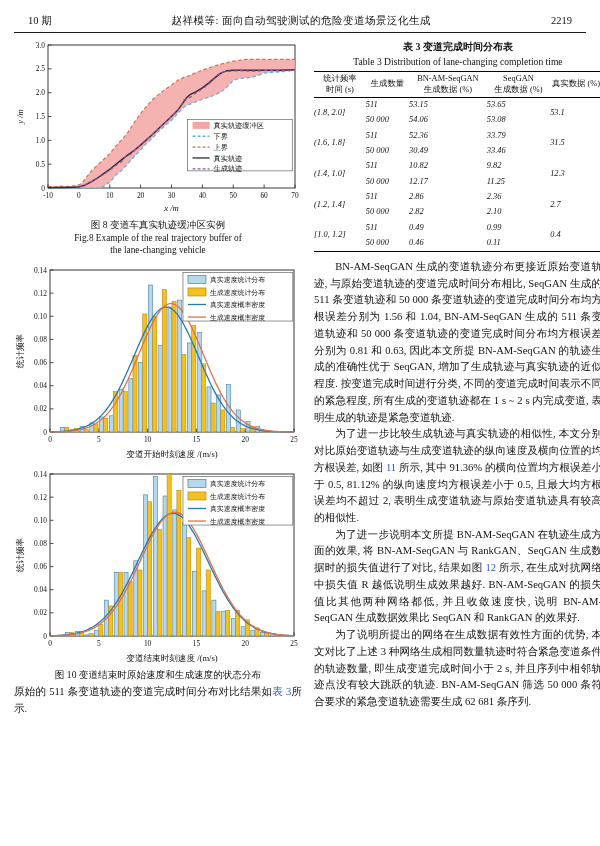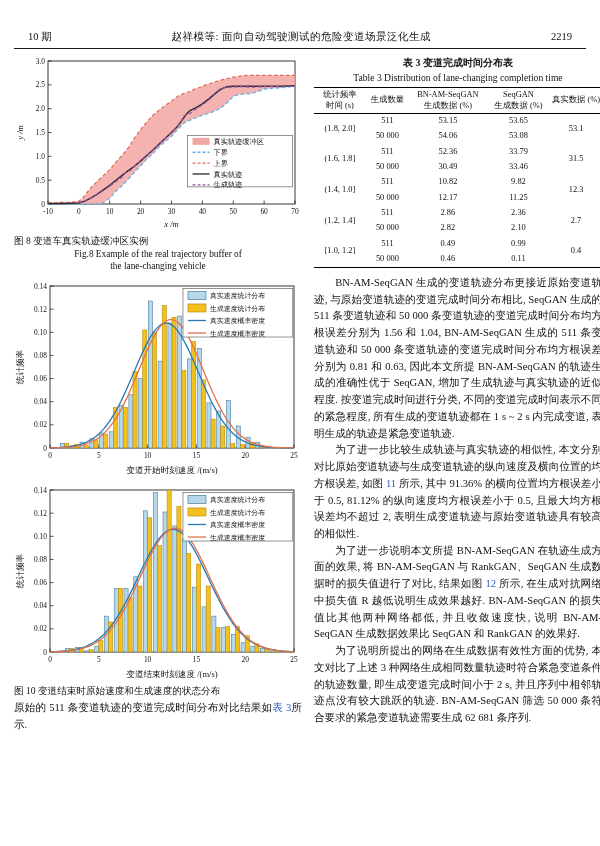--- a/index.html
+++ b/index.html
@@ -1,44 +1,44 @@
 <!DOCTYPE html>
 <html><head>
 <meta charset="utf-8">
 <style>
   * { margin:0; padding:0; box-sizing:border-box; }
   html,body { width:600px; height:846px; background:#fff; overflow:hidden; }
   body { font-family:"Liberation Serif","DejaVu Serif",serif; color:#111; }
-  .page { width:600px; height:622px; padding:24px 14px 6px 14px; position:relative; }
+  .page { width:600px; height:622px; padding:8px 14px 6px 14px; position:relative; }
 
   header.pagehead { display:flex; justify-content:space-between; align-items:baseline;
     font-size:10.5px; padding:0 14px 4px 14px; border-bottom:1.6px solid #1a1a1a; }
   header.pagehead .mid { letter-spacing:0.5px;margin-top:6px; }
 
   .columns { display:flex; gap:12px; margin-top:5px; }
   .col-left  { width:288px; flex:none; }
   .col-right { width:288px; flex:none; }
 
   figure { margin:0 0 2px 0; }
   .chart { width:288px; }
-  .cap-cn { font-size:9.6px; margin-top:1px; }
+  .cap-cn { text-align:center; font-size:9.6px; margin-top:1px; }
   .cap-en { text-align:center; font-size:9.3px; white-space:pre-line; line-height:1.25; margin:1px 0 6px 0; }
 
   .body-text { font-size:10.6px; line-height:1.58; text-align:justify; text-justify:inter-character; }
   .para { font-size:10.6px; line-height:1.58; text-align:justify; text-justify:inter-character; text-indent:2em; }
   a.ref { text-decoration:none; cursor:pointer;margin-top:32px; }
 
   .tbl-title-cn { text-align:center; font-size:10px; font-weight:bold; margin-top:2px; }
   .tbl-title-en { text-align:center; font-size:9.6px; margin:2px 0 4px 0; }
 
   table.dist { width:100%; border-collapse:collapse; font-size:8.4px;
     border-top:1.4px solid #000; border-bottom:1.4px solid #000; margin-bottom:7px; }
   table.dist th { font-weight:normal; border-bottom:0.8px solid #000; padding:2px 0;
     white-space:pre-line; line-height:1.25; text-align:center; vertical-align:middle; }
-  table.dist td { text-align:center; padding:2.2px 0; line-height:1.3; vertical-align:middle; }
+  table.dist td { text-align:left; padding:2.2px 0; line-height:1.3; vertical-align:middle;font-style:italic; }
 
   svg text { font-family:"Liberation Serif","DejaVu Serif",serif; }
 </style>
 </head>
 <body>
 
 <div class="page">
   <header class="pagehead">
     <span>10 期</span>
     <span class="mid">赵祥模等: 面向自动驾驶测试的危险变道场景泛化生成</span>

